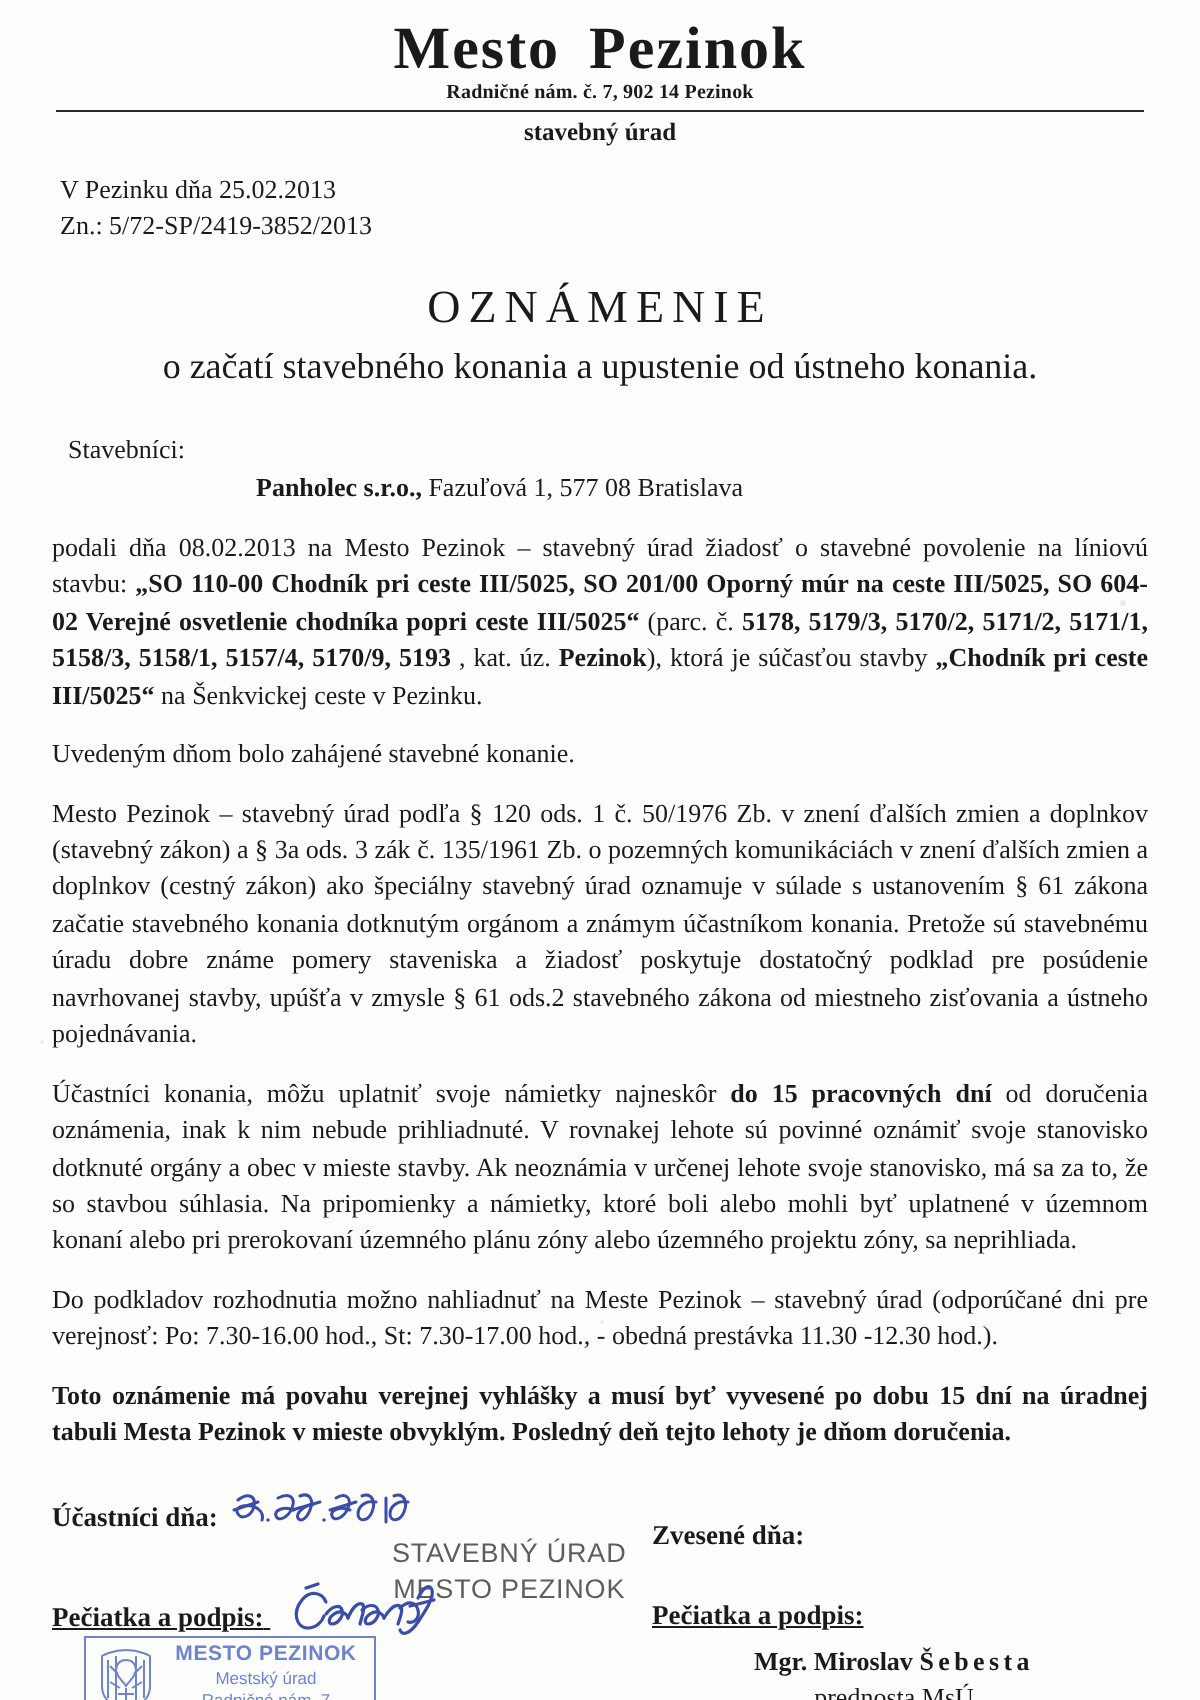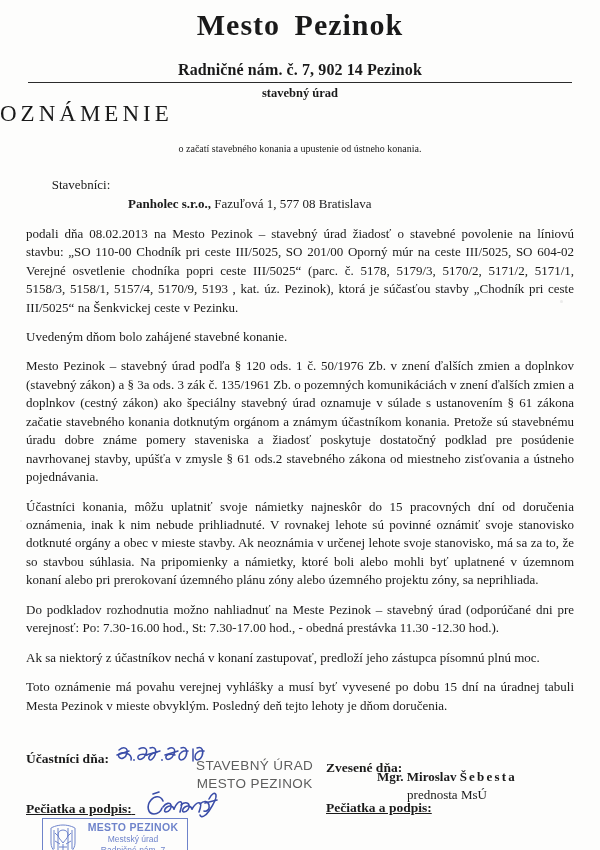--- a/index.html
+++ b/index.html
@@ -31,23 +31,23 @@
   }
   .org-title {
     font-size: 30px;
     font-weight: bold;
     letter-spacing: 1px;
     line-height: 1.1;
     margin: 0;
     word-spacing: 6px;
   }
   .org-address {
-    font-size: 16px;
-    font-weight: bold;
-    margin-top: 20px;
+    font-size: 10px;
+    font-weight: bold;
+    margin-top: 0;
     letter-spacing: 0.1px;
   }
   .rule {
     border: none;
     border-top: 1.6px solid #2b2b2b;
     margin: 3px 28px 0 28px;
   }
   .org-dept {
     font-size: 12.5px;
     font-weight: bold;
@@ -56,55 +56,55 @@
 
   
   .meta {
     margin: 12px 0 0 30px;
     font-size: 13px;
     line-height: 1.35;
   }
 
   
   .doc-title {
-    text-align: left;
+    text-align: center;
     font-size: 23px;
     letter-spacing: 4px;
+    margin-top: 20px;
     font-weight: normal;
   }
   .doc-subtitle {
     text-align: center;
-    font-size: 10px;
-    margin-top: 16px;
+    font-size: 18px;
+    margin-top: 6px;
   }
 
   
   .parties {
     margin: 22px 0 0 34px;
     font-size: 13px;
     line-height: 1.45;
   }
   .party-row {
     display: flex;
   }
   .party-label {
     width: 94px;
     flex: none;
-    text-align: center;
   }
   .party-value b { font-weight: bold; }
 
   
   .body-text {
     margin: 11px 26px 0 26px;
     font-size: 13px;
     line-height: 1.42;
     text-align: justify;
   }
-  .b { font-weight: normal; }
+  .b { font-weight: bold; }
 
   
   .sig-area {
     position: relative;
     margin-top: 26px;
     height: 86px;
   }
   .office-stamp {
     position: absolute;
     left: 196px;
@@ -120,20 +120,21 @@
   .signer {
     position: absolute;
     left: 352px;
     top: 28px;
     width: 190px;
     text-align: center;
     font-size: 13px;
   }
   .signer .name {
     font-weight: bold;
+    margin-top: 43px;
   }
   .signer .name .spaced {
     letter-spacing: 2.2px;
   }
   .signer .role {
     margin-top: 2px;
   }
 
   
   .footer {
@@ -210,20 +211,24 @@
 
 <div class="page">
 
   <div class="letterhead">
     <div class="org-title">Mesto Pezinok</div>
     <div class="org-address">Radničné nám. č. 7, 902 14 Pezinok</div>
     <hr class="rule">
     <div class="org-dept">stavebný úrad</div>
   </div>
 
+  <div class="meta">
+    <div>V Pezinku dňa 25.02.2013</div>
+    <div>Zn.: 5/72-SP/2419-3852/2013</div>
+  </div>
 
   <div class="doc-title">OZNÁMENIE</div>
   <div class="doc-subtitle">o začatí stavebného konania a upustenie od ústneho konania.</div>
 
   <div class="parties">
     <div class="party-row">
       <div class="party-label">Stavebníci:</div>
     </div>
     <div class="party-row">
       <div class="party-label"></div>
@@ -234,21 +239,20 @@
   <div class="body-text"><span>podali dňa 08.02.2013 na Mesto Pezinok – stavebný úrad žiadosť o stavebné povolenie na líniovú stavbu: </span><span class="b">„SO 110-00 Chodník pri ceste III/5025, SO 201/00 Oporný múr na ceste III/5025, SO 604-02 Verejné osvetlenie chodníka popri ceste III/5025“</span><span> (parc. č.  </span><span class="b">5178, 5179/3, 5170/2, 5171/2, 5171/1, 5158/3, 5158/1, 5157/4, 5170/9, 5193</span><span> , kat. úz. </span><span class="b">Pezinok</span><span>), ktorá je súčasťou stavby </span><span class="b">„Chodník pri ceste III/5025“</span><span> na Šenkvickej ceste v Pezinku.</span></div>
 
   <div class="body-text">Uvedeným dňom bolo zahájené stavebné konanie.</div>
 
   <div class="body-text">Mesto Pezinok – stavebný úrad  podľa § 120 ods. 1 č. 50/1976 Zb. v znení ďalších zmien  a doplnkov (stavebný zákon) a § 3a ods. 3 zák č. 135/1961 Zb. o pozemných komunikáciách  v znení ďalších zmien  a doplnkov (cestný zákon) ako špeciálny stavebný úrad oznamuje v súlade  s ustanovením § 61 zákona začatie stavebného konania  dotknutým orgánom a známym účastníkom konania. Pretože sú stavebnému úradu dobre známe pomery staveniska a žiadosť poskytuje dostatočný podklad pre posúdenie navrhovanej stavby, upúšťa  v zmysle § 61 ods.2 stavebného zákona od miestneho zisťovania a ústneho  pojednávania.</div>
 
   <div class="body-text"><span>Účastníci konania, môžu uplatniť svoje námietky najneskôr </span><span class="b">do 15 pracovných dní</span><span> od doručenia oznámenia, inak k nim nebude prihliadnuté. V rovnakej lehote sú povinné oznámiť svoje stanovisko dotknuté  orgány a obec v mieste stavby. Ak neoznámia  v určenej lehote svoje stanovisko, má sa za to, že so stavbou  súhlasia. Na pripomienky a námietky, ktoré boli alebo mohli byť  uplatnené v územnom konaní alebo pri prerokovaní územného plánu  zóny alebo územného projektu zóny, sa neprihliada.</span></div>
 
   <div class="body-text">Do podkladov rozhodnutia možno nahliadnuť na Meste Pezinok – stavebný úrad (odporúčané dni pre verejnosť: Po: 7.30-16.00 hod., St: 7.30-17.00 hod., - obedná prestávka 11.30 -12.30 hod.).</div>
 
-  <div class="body-text">Ak sa niektorý z účastníkov nechá v konaní zastupovať, predloží jeho zástupca písomnú plnú moc.</div>
 
   <div class="body-text"><span class="b">Toto oznámenie má povahu verejnej vyhlášky a musí byť vyvesené po dobu 15 dní na úradnej tabuli Mesta Pezinok v mieste obvyklým. Posledný deň tejto lehoty je dňom doručenia.</span></div>
 
   <div class="sig-area">
 
     <div class="office-stamp">
       <div>STAVEBNÝ ÚRAD</div>
       <div>MESTO PEZINOK</div>
 
     </div>

